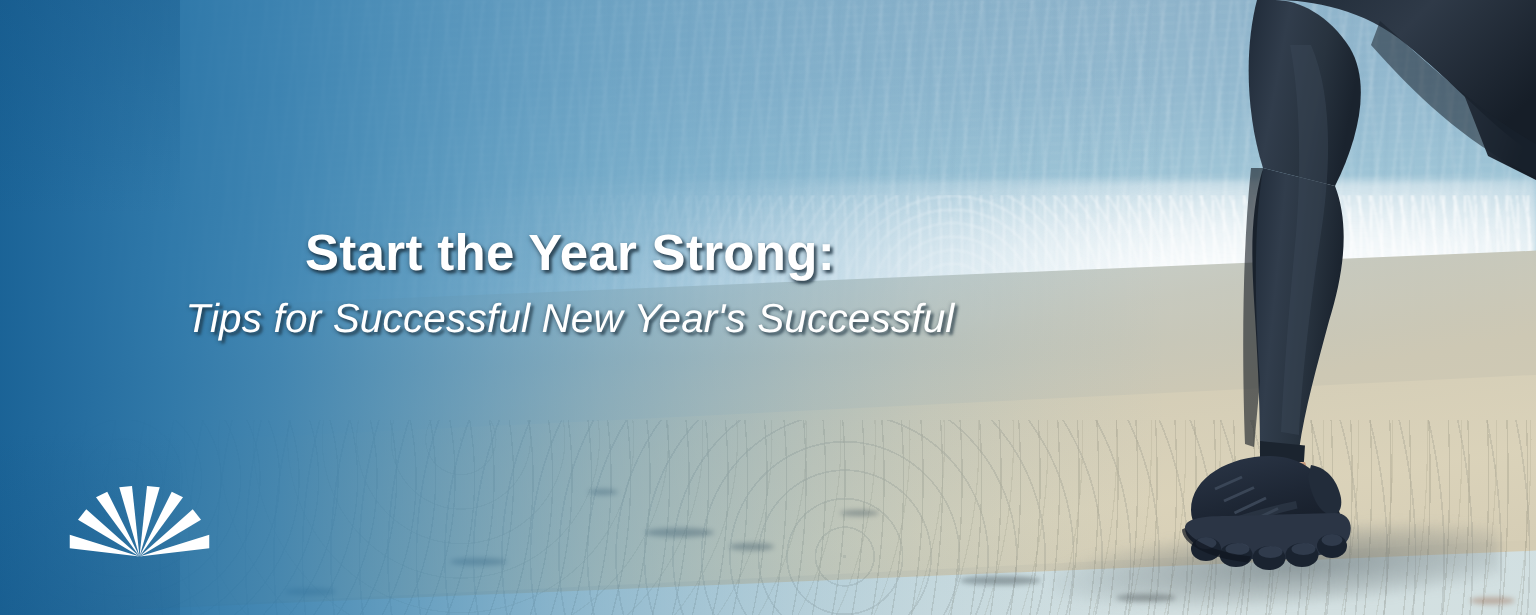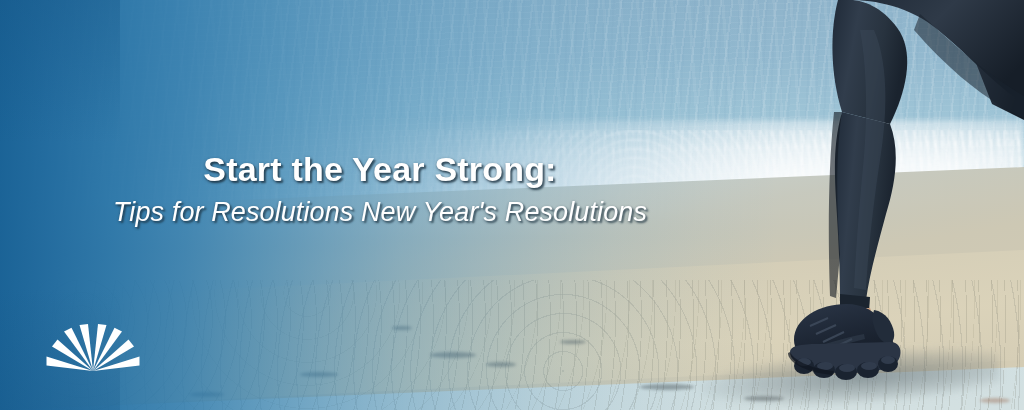--- a/index.html
+++ b/index.html
@@ -290,21 +290,21 @@
 
       <path d="M66 352 C70 360 84 368 110 371 L108 375 C80 372 64 362 64 353 Z" fill="#10161f" opacity=".7"></path>
     </svg>
   </div>
 
   <div class="layer brand-overlay"></div>
   <div class="layer edge-shade"></div>
 
   <div class="text-block">
     <h1 class="headline">Start the Year Strong:</h1>
-    <p class="subhead">Tips for Resolutions New Year's Resolutions</p>
+    <p class="subhead">Tips for Successful New Year's Successful</p>
   </div>
 
   <div class="logo">
     <svg width="96" height="48" viewBox="0 0 96 48" xmlns="http://www.w3.org/2000/svg">
       <g fill="#ffffff">
 
         <path d="M48 47 L1.5 41.5 L1.5 32.5 Z"></path>
         <path d="M48 47 L7 22.5 L12.5 15.5 Z"></path>
         <path d="M48 47 L19 7.5 L26.5 3.8 Z"></path>
         <path d="M48 47 L34.5 0.9 L43 0 Z"></path>

